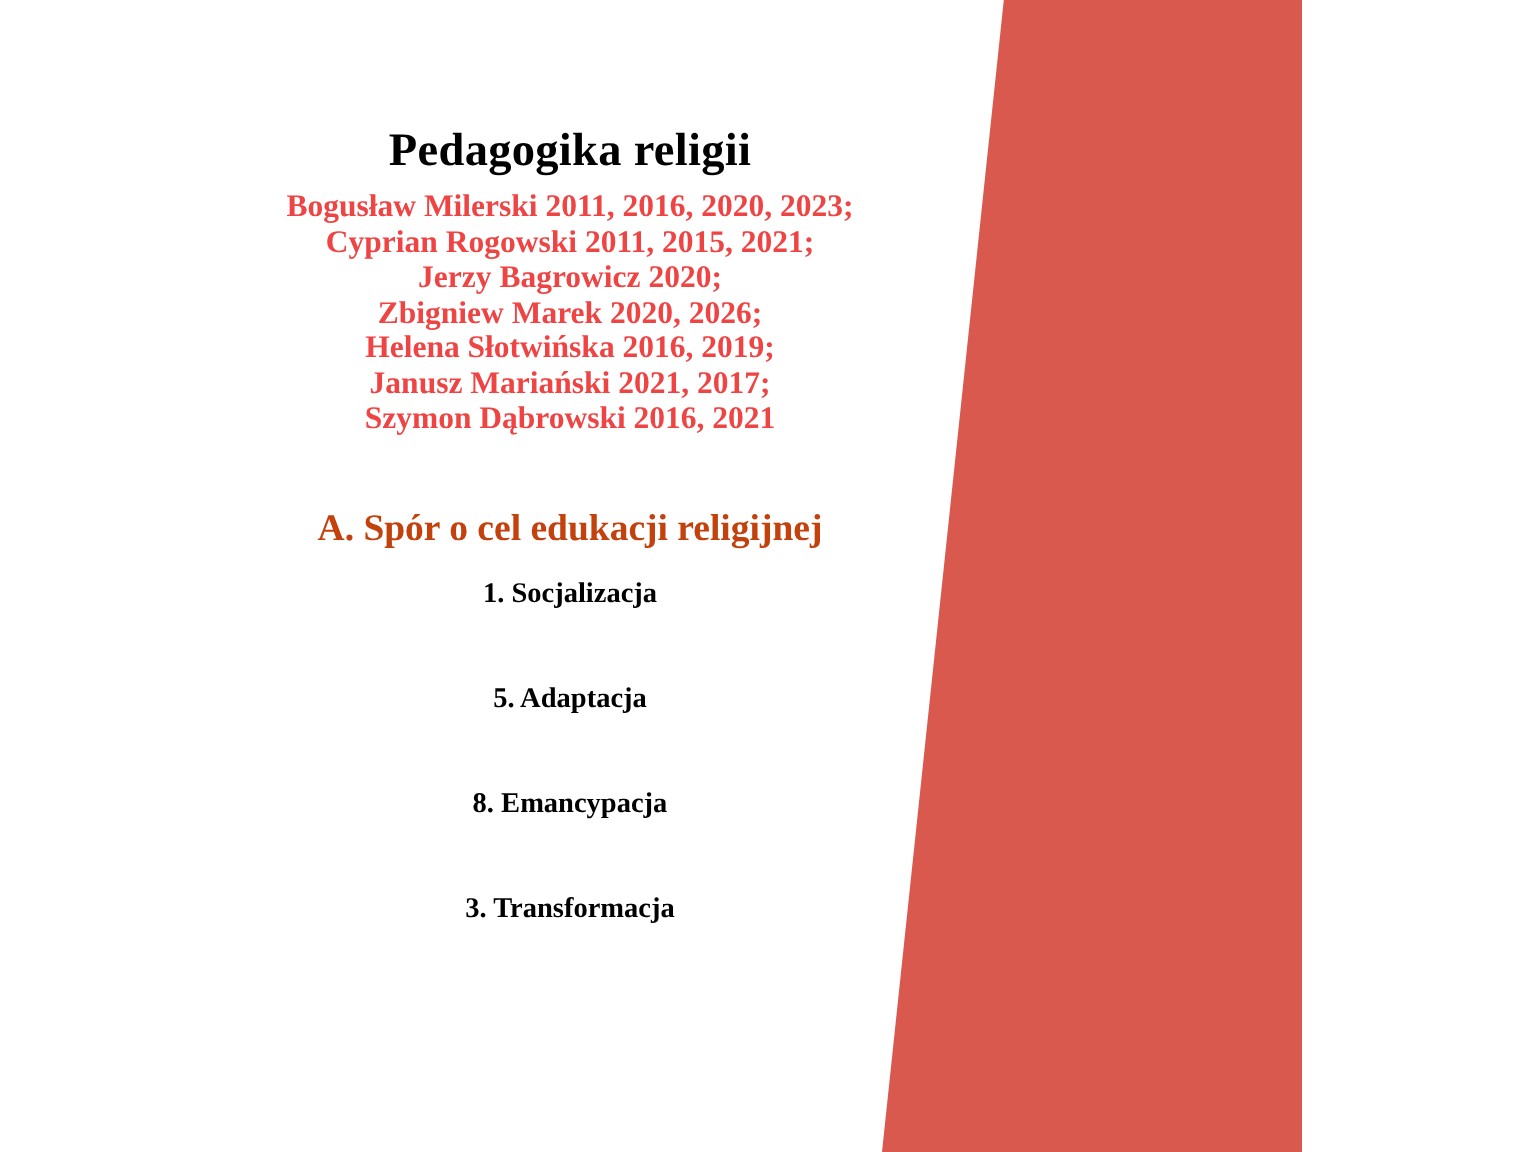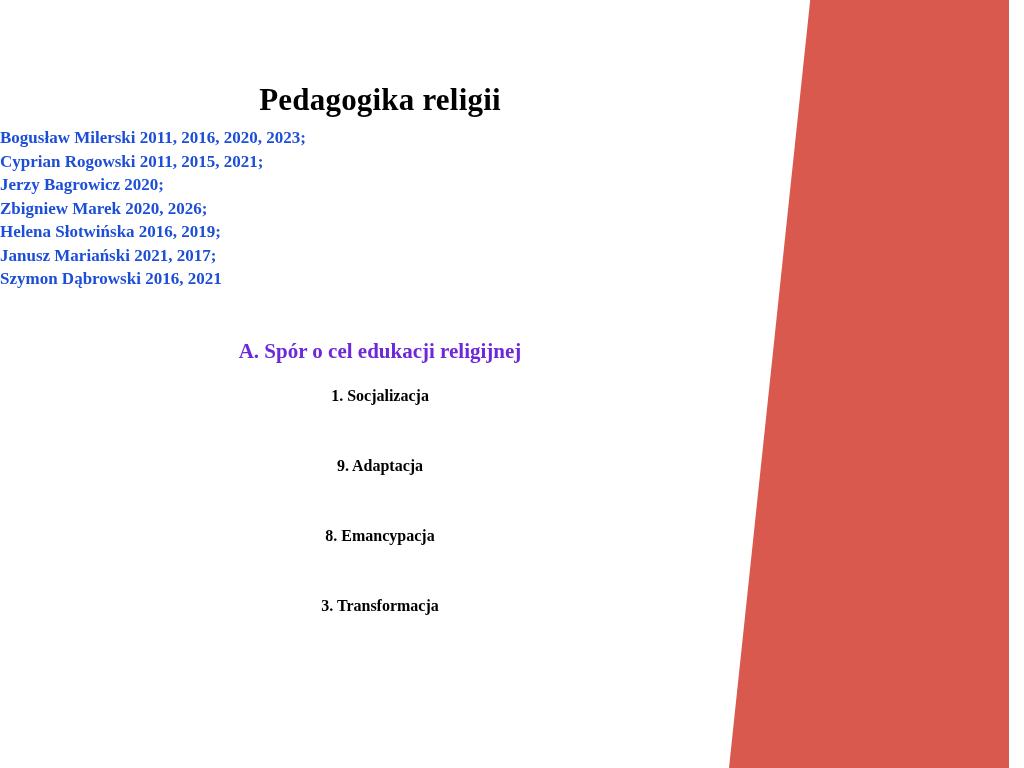--- a/index.html
+++ b/index.html
@@ -8,21 +8,21 @@
   }
   body {
     width: 1024px;
     height: 768px;
     background: #ffffff;
     font-family: "Liberation Serif", serif;
     overflow: hidden;
   }
   .slide {
     position: relative;
-    width: 1009px;
+    width: 868px;
     height: 768px;
     background: #ffffff;
     overflow: hidden;
   }
   
   .red-shape {
     position: absolute;
     top: 0;
     right: 0;
     width: 280px;
@@ -46,47 +46,48 @@
     font-size: 31px;
     font-weight: bold;
     color: #000000;
     letter-spacing: 0.2px;
   }
   .authors {
     position: absolute;
     left: 0;
     top: 126px;
     width: 760px;
-    font-size: 17px;
+    text-align: center;
+    font-size: 21px;
     font-weight: bold;
-    color: #1d4ed8;
+    color: #ef4444;
     line-height: 23.5px;
   }
   .authors div {
     white-space: nowrap;
   }
   .section-heading {
     position: absolute;
     left: 0;
     top: 339px;
     width: 760px;
     text-align: center;
-    font-size: 21px;
+    font-size: 25px;
     font-weight: bold;
-    color: #6d28d9;
+    color: #c2410c;
   }
   .points {
     position: absolute;
     left: 0;
     top: 384px;
     width: 760px;
   }
   .point {
     text-align: center;
-    font-size: 16px;
+    font-size: 19px;
     font-weight: bold;
     color: #000000;
     height: 70px;
     line-height: 24px;
   }
 </style>
 </head>
 <body>
 
 <div class="slide">
@@ -104,19 +105,19 @@
       <div>Zbigniew Marek 2020, 2026;</div>
       <div>Helena Słotwińska 2016, 2019;</div>
       <div>Janusz Mariański 2021, 2017;</div>
       <div>Szymon Dąbrowski 2016, 2021</div>
     </div>
 
     <div class="section-heading">A. Spór o cel edukacji religijnej</div>
 
     <div class="points">
       <div class="point">1. Socjalizacja</div>
-      <div class="point">9. Adaptacja</div>
+      <div class="point">5. Adaptacja</div>
       <div class="point">8. Emancypacja</div>
       <div class="point">3. Transformacja</div>
     </div>
 
   </div>
 </div>
 
 </body></html>

